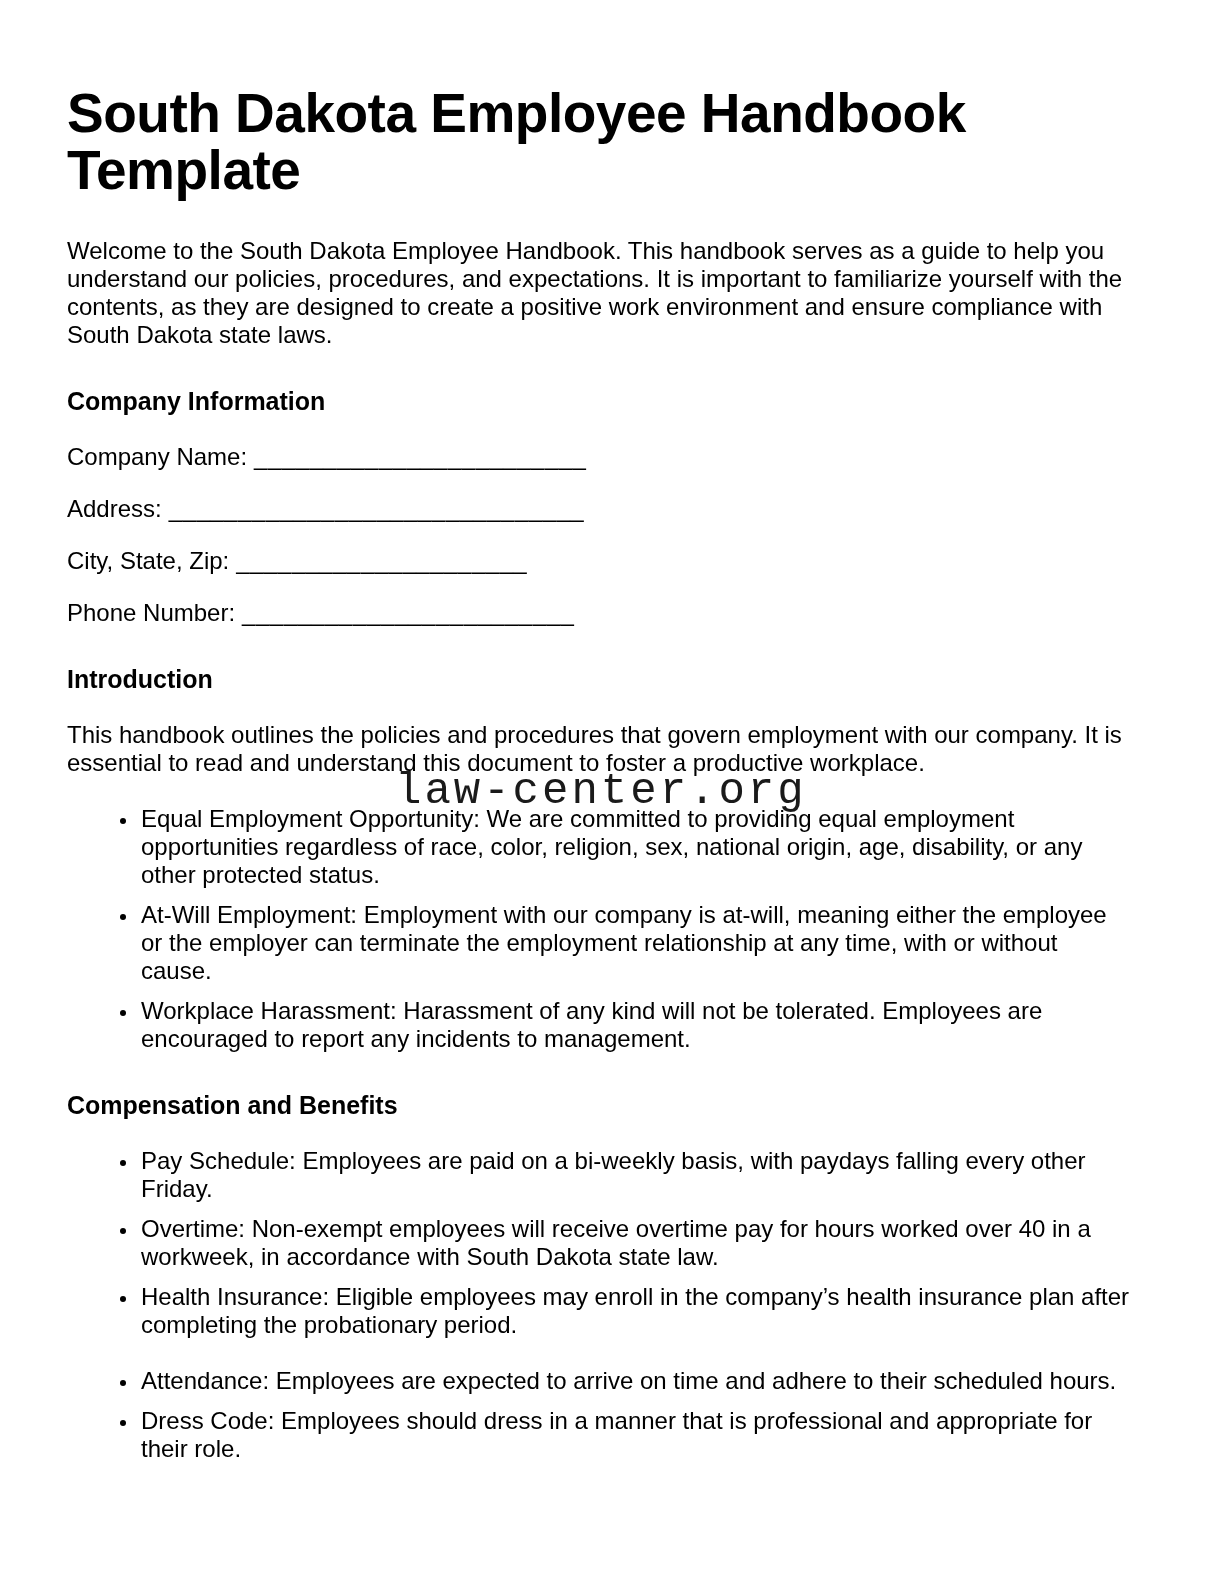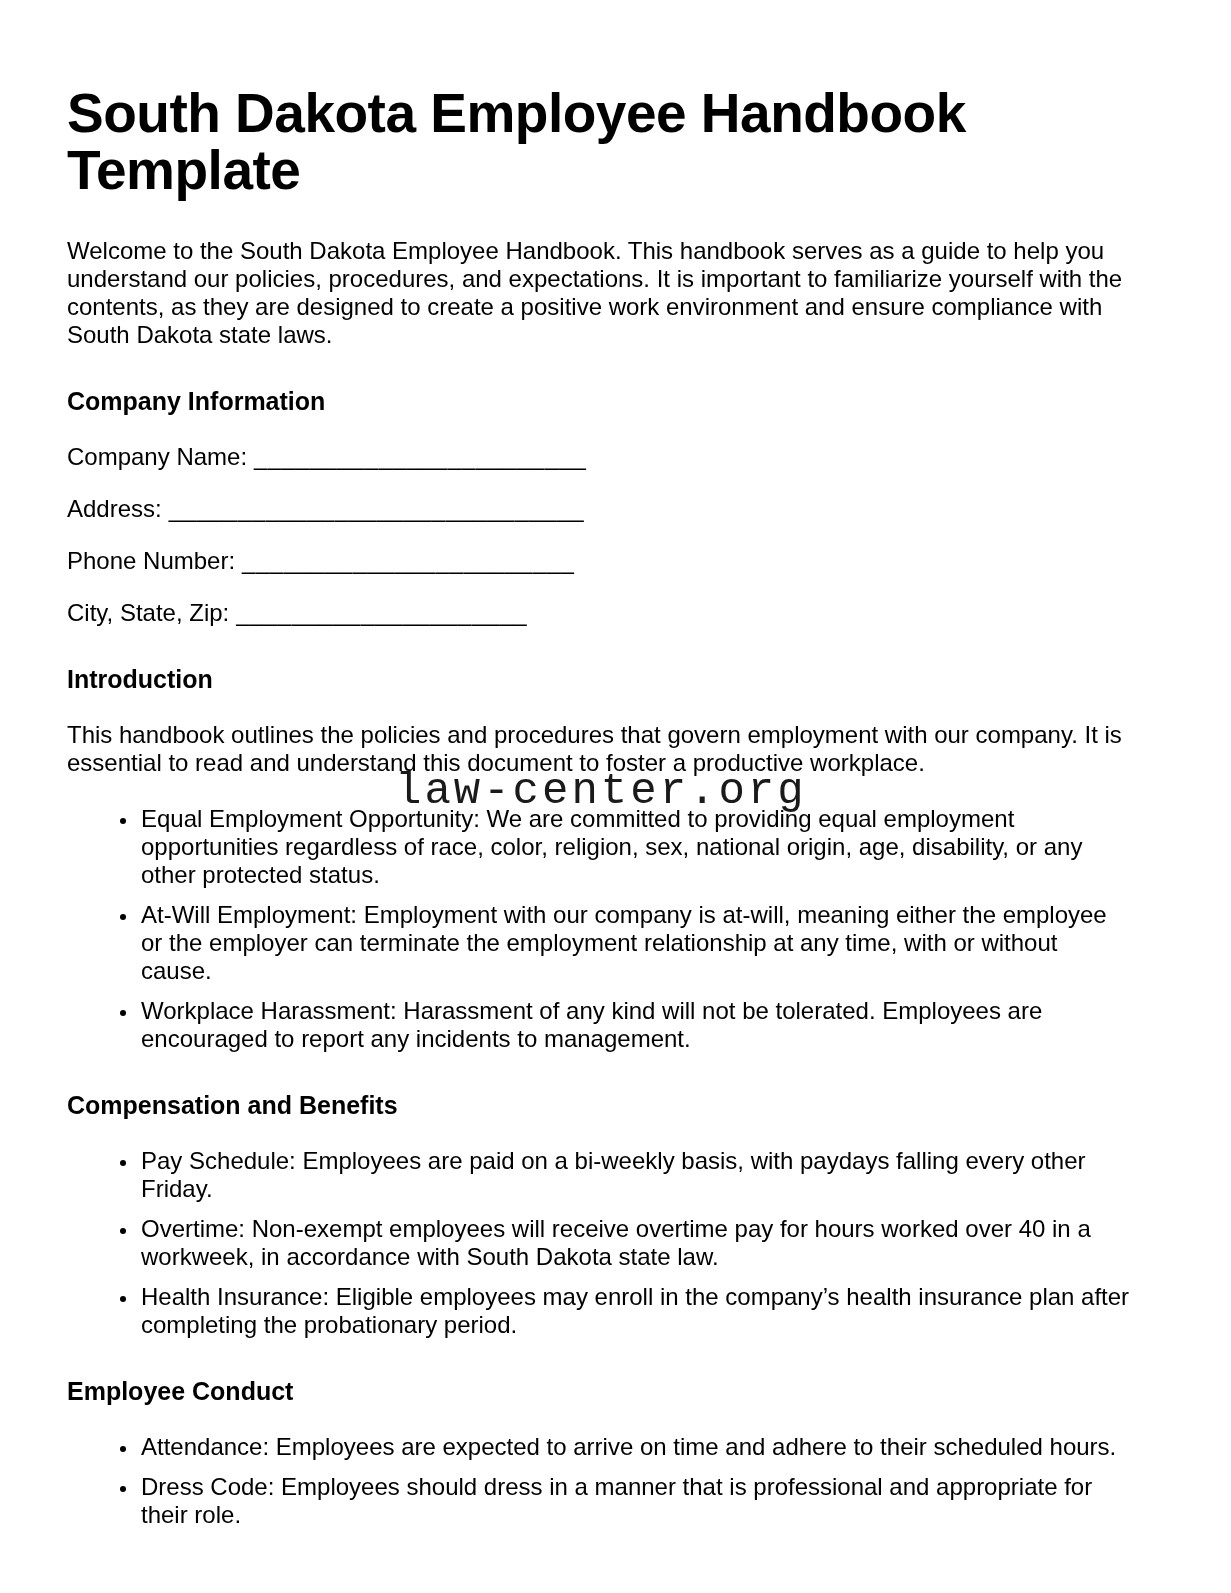--- a/index.html
+++ b/index.html
@@ -84,24 +84,24 @@
 
   <h2 class="section-heading">Company Information</h2>
 
   <p class="field-line">
     <span>Company Name:</span><span class="blank">________________________</span>
   </p>
   <p class="field-line">
     <span>Address:</span><span class="blank">______________________________</span>
   </p>
   <p class="field-line">
-    <span>Phone Number:</span><span class="blank">________________________</span>
+    <span>City, State, Zip:</span><span class="blank">_____________________</span>
   </p>
   <p class="field-line">
-    <span>City, State, Zip:</span><span class="blank">_____________________</span>
+    <span>Phone Number:</span><span class="blank">________________________</span>
   </p>
 
   <h2 class="section-heading">Introduction</h2>
 
   <p class="body-text">This handbook outlines the policies and procedures that govern employment with our company. It is essential to read and understand this document to foster a productive workplace.</p>
 
 
   <ul class="bullet-list">
     <li>Equal Employment Opportunity: We are committed to providing equal employment opportunities regardless of race, color, religion, sex, national origin, age, disability, or any other protected status.</li>
     <li>At-Will Employment: Employment with our company is at-will, meaning either the employee or the employer can terminate the employment relationship at any time, with or without cause.</li>
@@ -109,21 +109,20 @@
   </ul>
 
   <h2 class="section-heading">Compensation and Benefits</h2>
 
   <ul class="bullet-list">
     <li>Pay Schedule: Employees are paid on a bi-weekly basis, with paydays falling every other Friday.</li>
     <li>Overtime: Non-exempt employees will receive overtime pay for hours worked over 40 in a workweek, in accordance with South Dakota state law.</li>
     <li>Health Insurance: Eligible employees may enroll in the company’s health insurance plan after completing the probationary period.</li>
   </ul>
 
-  <h2 class="section-heading">Employee Conduct</h2>
 
   <ul class="bullet-list">
     <li>Attendance: Employees are expected to arrive on time and adhere to their scheduled hours.</li>
     <li>Dress Code: Employees should dress in a manner that is professional and appropriate for their role.</li>
   </ul>
 
   <div class="watermark">law-center.org</div>
 
 </div>
 

